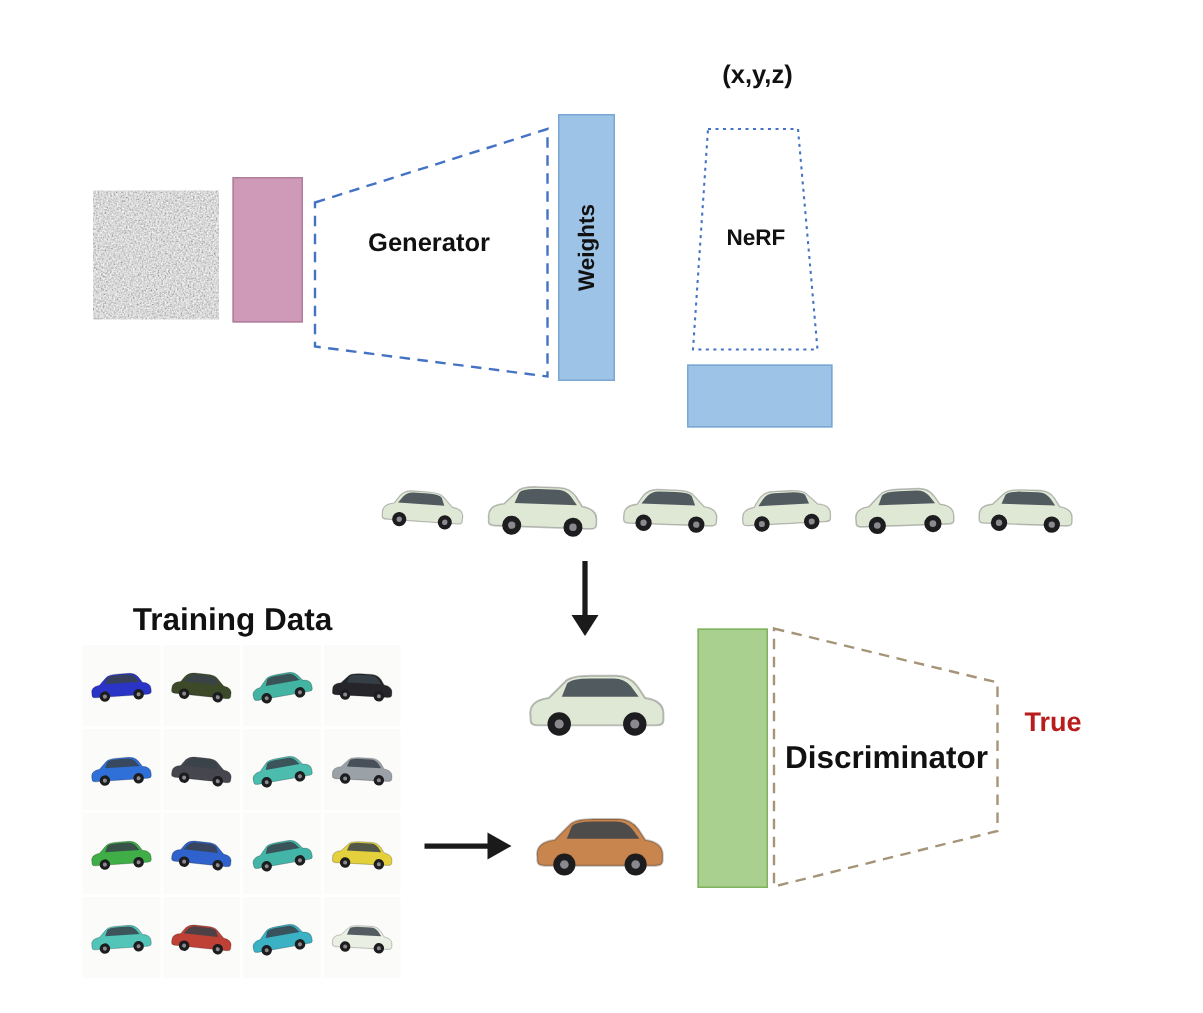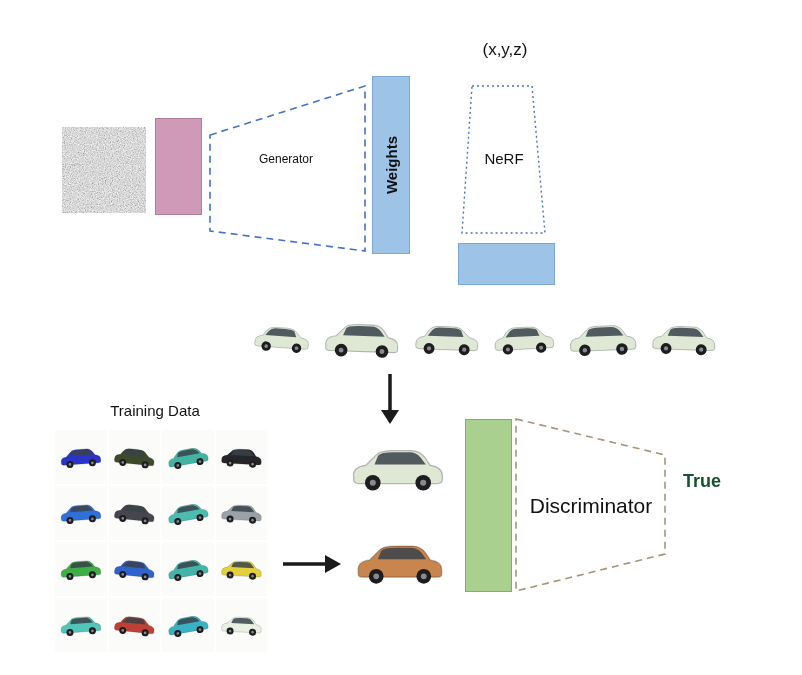--- a/index.html
+++ b/index.html
@@ -1,60 +1,60 @@
 <!DOCTYPE html>
 <html><head>
 <meta charset="utf-8">
 <style>
   html,body{margin:0;padding:0;background:#ffffff;font-family:"Liberation Sans",sans-serif;}
   #canvas{position:relative;width:802px;height:675px;background:#ffffff;overflow:hidden;}
   .abs{position:absolute;}
-  .lbl{font-weight:normal;color:#111;}
+  .lbl{font-weight:bold;color:#111;}
   .center{text-align:center;}
   
   #noise-box{left:62px;top:127px;width:84px;height:86px;}
   
   #latent-bar{left:155px;top:118px;width:45px;height:95px;border:1px solid #b07d9d;}
   
   #gen-svg{left:208px;top:84px;}
-  #gen-label{left:216px;top:152px;width:140px;font-size:12px;}
+  #gen-label{left:216px;top:152px;width:140px;font-size:17px;}
   
   #weights-bar{left:372px;top:76px;width:36px;height:176px;border:1px solid #7ba7d4;display:flex;align-items:center;justify-content:center;}
   #weights-label{writing-mode:vertical-rl;transform:rotate(180deg);font-size:15px;font-weight:bold;color:#111;}
   
   #coords-label{left:450px;top:40px;width:110px;font-size:17px;}
   
   #nerf-svg{left:458px;top:84px;}
   #nerf-label{left:458px;top:150px;width:92px;font-size:15px;}
   #nerf-out-bar{left:458px;top:243px;width:95px;height:40px;border:1px solid #7ba7d4;}
   
   #rendered-views{left:250px;top:303px;width:492px;height:70px;display:flex;align-items:center;gap:5px;}
   #rendered-views svg{flex:0 0 auto;display:block;}
   
   #down-arrow{left:374px;top:372px;}
   #right-arrow{left:281px;top:548px;}
   
-  #training-label{left:80px;top:402px;width:150px;font-size:15px;}
+  #training-label{left:80px;top:402px;width:150px;font-size:21px;}
   #training-grid{left:55px;top:430px;width:212px;height:222px;display:grid;grid-template-columns:repeat(4,1fr);grid-template-rows:repeat(4,1fr);gap:2px;}
   .tcell{background:#fbfbf9;display:flex;align-items:center;justify-content:center;overflow:hidden;}
   .tcell svg{width:92%;height:auto;display:block;}
   .tcell:nth-child(4n+1) svg{transform:rotate(-4deg);}
   .tcell:nth-child(4n+2) svg{transform:rotate(6deg) scaleX(-1);}
   .tcell:nth-child(4n+3) svg{transform:rotate(-10deg);}
   .tcell:nth-child(4n)   svg{transform:rotate(3deg);}
   
   #gen-sample-real{left:345px;top:424px;width:106px;height:86px;display:flex;align-items:center;justify-content:center;}
   #gen-sample-fake{left:350px;top:526px;width:100px;height:72px;display:flex;align-items:center;justify-content:center;}
   #gen-sample-real svg,#gen-sample-fake svg{width:100%;height:auto;}
   
   #disc-input-bar{left:465px;top:419px;width:45px;height:171px;border:1px solid #7fb35f;}
   #disc-svg{left:514px;top:417px;}
   #disc-label{left:518px;top:494px;width:146px;font-size:21px;}
   
-  #verdict{left:683px;top:468px;width:90px;font-size:18px;line-height:1.45;font-weight:bold;color:#14532d;}
+  #verdict{left:683px;top:468px;width:90px;font-size:18px;line-height:1.45;font-weight:bold;color:#b91c1c;}
 </style>
 </head>
 <body>
 
 <div id="canvas">
 
   <svg width="0" height="0" style="position:absolute" aria-hidden="true">
     <defs>
       <g id="car-shape">
         <path d="M10 42 Q8 30 24 28 L36 16 Q40 11 56 11 L76 11 Q86 11 92 19 L98 28 Q112 30 112 40 L112 45 Q112 49 106 49 L16 49 Q10 49 10 45 Z" fill="currentColor" stroke="rgba(0,0,0,0.25)" stroke-width="1.5"></path>

